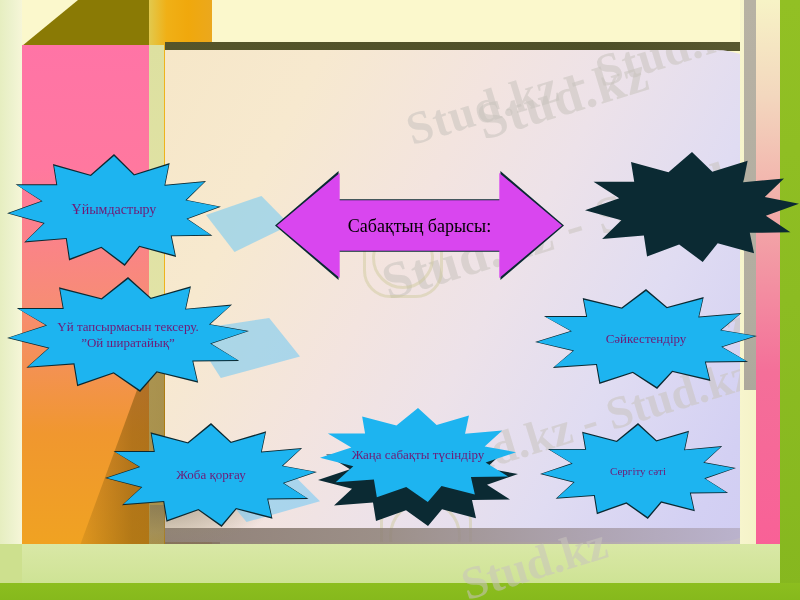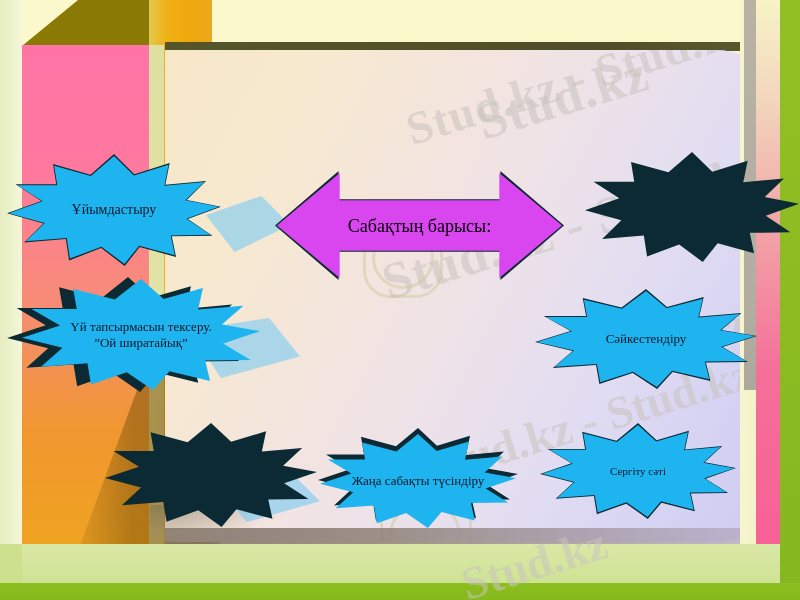--- a/index.html
+++ b/index.html
@@ -110,21 +110,21 @@
     background:#1DB4F0;
     filter:drop-shadow(0 0 0 #000);
     clip-path:polygon(
       50.0% 0%, 59.5% 18.0%, 76.0% 8.0%, 74.0% 27.5%,
       93.0% 24.0%, 84.0% 41.0%, 100% 47.0%, 84.5% 58.0%,
       96.0% 73.0%, 77.0% 73.5%, 79.0% 92.0%, 62.0% 83.0%,
       55.0% 100%, 44.0% 84.0%, 29.0% 95.0%, 27.5% 76.0%,
       8.0% 79.0%, 17.0% 62.0%, 0% 53.0%, 16.0% 42.0%,
       4.0% 27.0%, 23.0% 27.0%, 21.5% 9.0%, 39.0% 18.5%);
     display:flex;align-items:center;justify-content:center;
-    text-align:center;color:#0f172a;line-height:1.18;
+    text-align:center;color:#701a75;line-height:1.18;
   }
   .star-outline{
     position:absolute;background:#0b2a33;
     clip-path:polygon(
       50.0% 0%, 59.5% 18.0%, 76.0% 8.0%, 74.0% 27.5%,
       93.0% 24.0%, 84.0% 41.0%, 100% 47.0%, 84.5% 58.0%,
       96.0% 73.0%, 77.0% 73.5%, 79.0% 92.0%, 62.0% 83.0%,
       55.0% 100%, 44.0% 84.0%, 29.0% 95.0%, 27.5% 76.0%,
       8.0% 79.0%, 17.0% 62.0%, 0% 53.0%, 16.0% 42.0%,
       4.0% 27.0%, 23.0% 27.0%, 21.5% 9.0%, 39.0% 18.5%);
@@ -190,29 +190,32 @@
   <div class="arrow" style="left:277px;top:173px;width:285px;height:105px;">
     <span class="arrow-label" style="font-size:18px;">Сабақтың барысы:</span>
   </div>
 
   <div class="star-outline" style="left:7px;top:154px;width:214px;height:112px;"></div>
   <div class="star" style="left:9px;top:156px;width:210px;height:108px;font-size:14px;">
     <span class="star-label">Ұйымдастыру</span>
   </div>
 
   <div class="star-outline" style="left:7px;top:277px;width:242px;height:115px;"></div>
-  <div class="star" style="left:22px;top:279px;width:238px;height:111px;font-size:13px;white-space:pre-line;align-items:center;">
+  <div class="star" style="left:9px;top:279px;width:238px;height:111px;font-size:13px;white-space:pre-line;align-items:center;">
     <span class="star-label">Үй тапсырмасын тексеру.
 ”Ой ширатайық”</span>
   </div>
 
   <div class="star-outline" style="left:105px;top:423px;width:212px;height:104px;"></div>
+  <div class="star" style="left:107px;top:425px;width:208px;height:100px;font-size:13px;">
+    <span class="star-label">Жоба қорғау</span>
+  </div>
 
   <div class="star-outline" style="left:318px;top:428px;width:200px;height:98px;"></div>
-  <div class="star" style="left:320px;top:434px;width:196px;height:94px;font-size:13px;">
+  <div class="star" style="left:320px;top:408px;width:196px;height:94px;font-size:13px;">
     <span class="star-label">Жаңа сабақты түсіндіру</span>
   </div>
 
   <div class="star-outline" style="left:540px;top:423px;width:196px;height:96px;"></div>
   <div class="star" style="left:542px;top:425px;width:192px;height:92px;font-size:11px;">
     <span class="star-label">Сергіту сәті</span>
   </div>
 
   <div class="star-outline" style="left:535px;top:289px;width:222px;height:100px;"></div>
   <div class="star" style="left:537px;top:291px;width:218px;height:96px;font-size:13px;align-items:center;">

